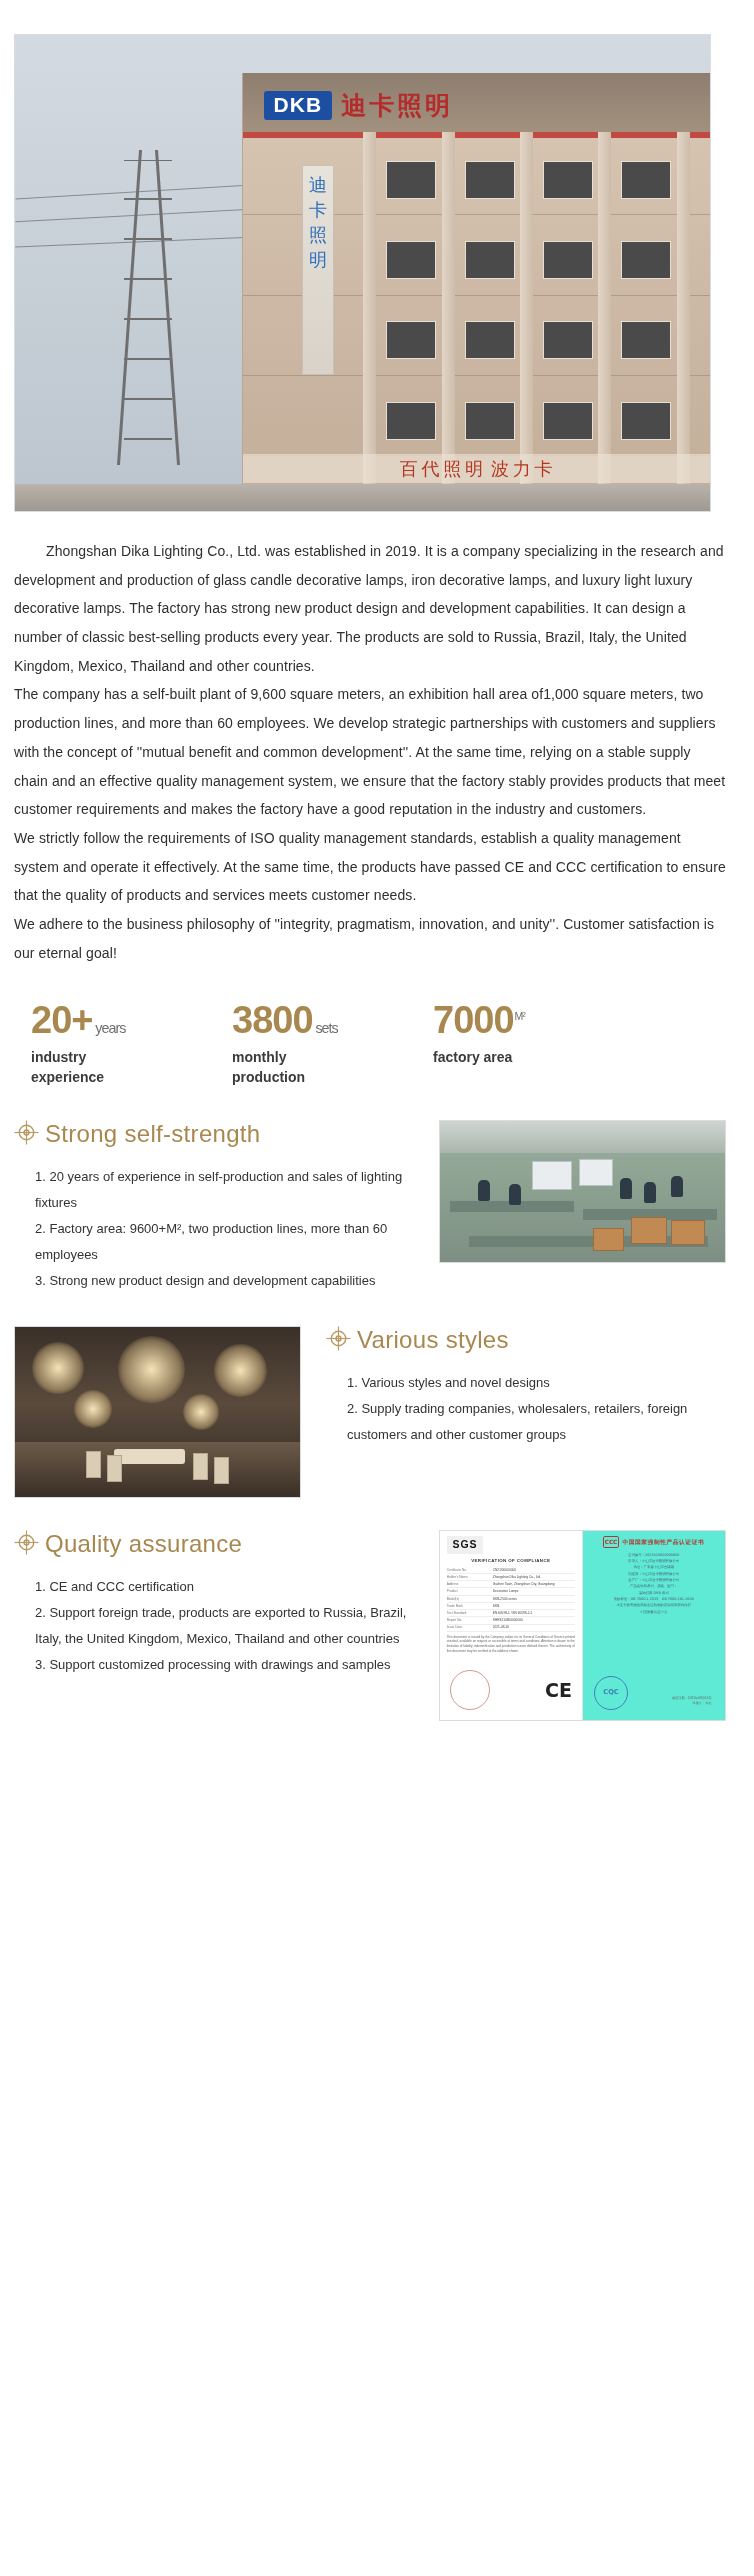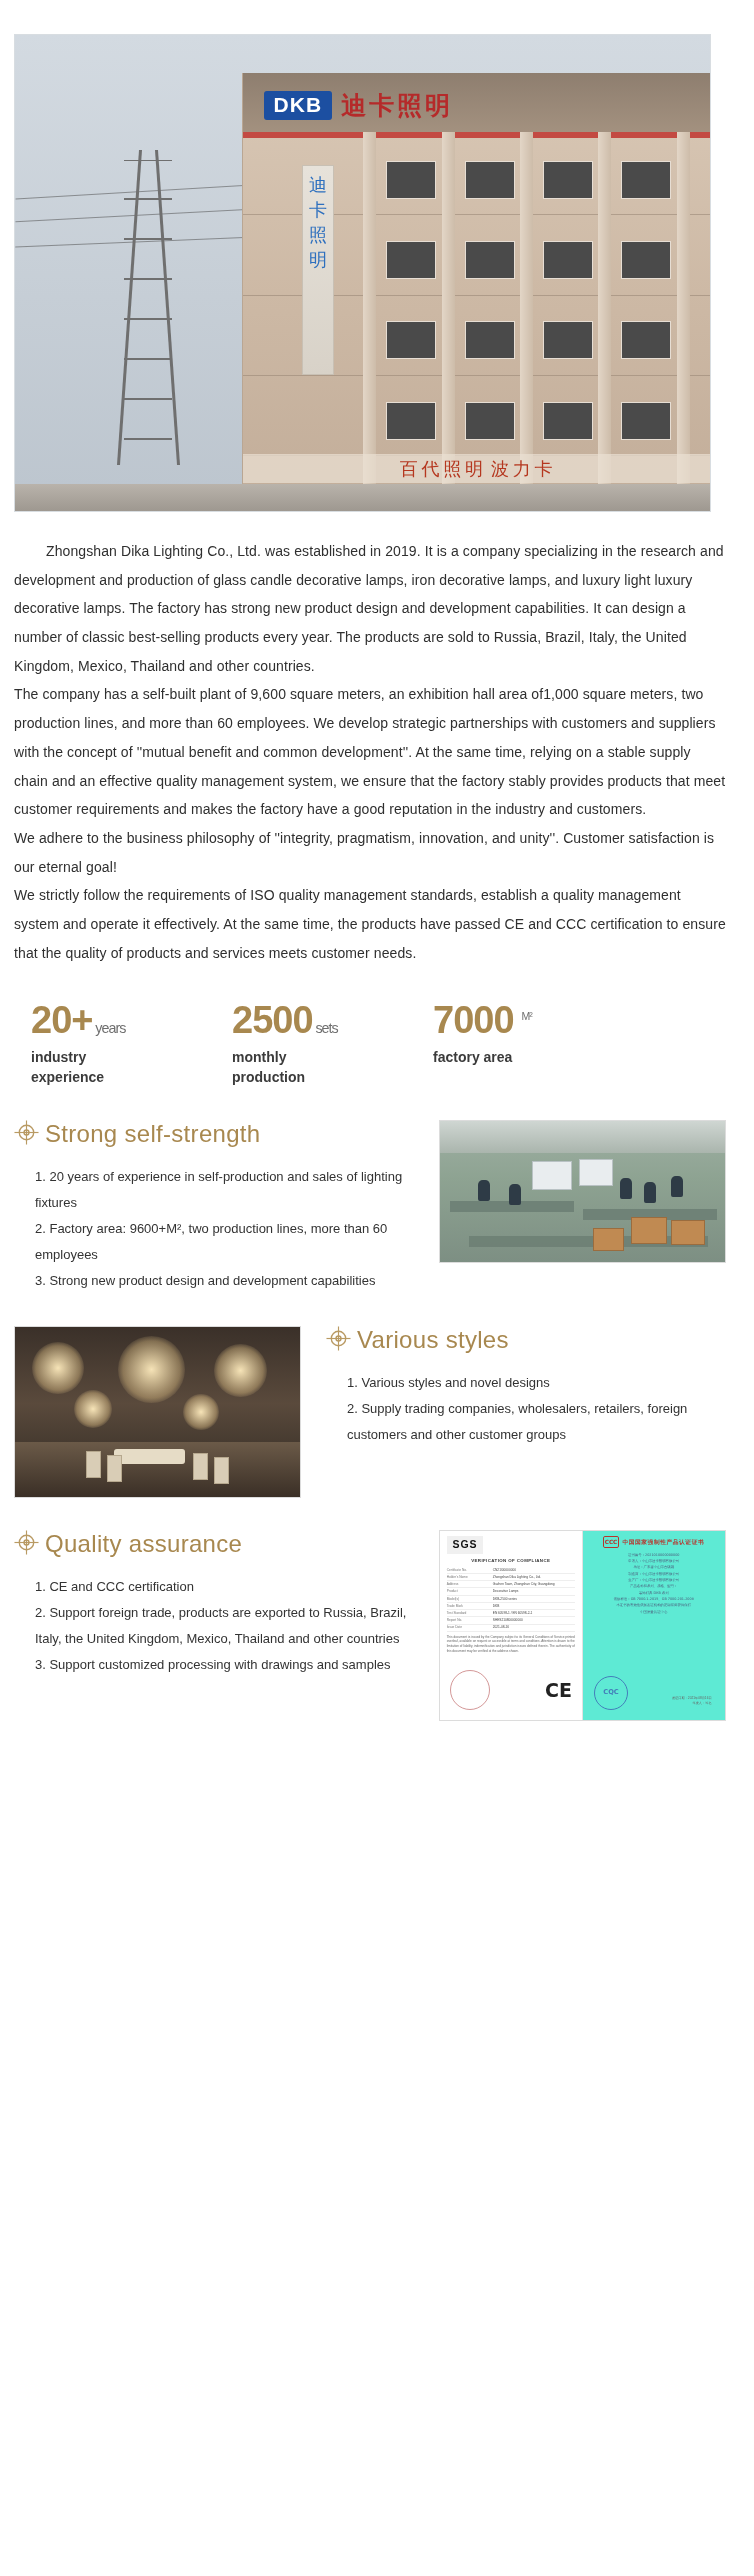--- a/index.html
+++ b/index.html
@@ -207,21 +207,21 @@
     color: #a8884f;
     line-height: 1;
     letter-spacing: -1px;
   }
   .stat .unit {
     font-size: 14.3px;
     color: #6f6f6f;
     font-weight: normal;
     margin-left: 2.9px;
   }
-  .stat .unit.sup { vertical-align: super; font-size: 10.5px; margin-left: 8px;}
+  .stat .unit.sup { vertical-align: super; font-size: 10.5px; margin-left: 1px;}
   .stat .cap {
     margin-top: 7.6px;
     font-size: 14px;
     color: #3b3b3b;
     line-height: 1.45;
     font-weight: bold;
   }
 
   
   .feature {
@@ -507,35 +507,35 @@
       <div class="rung" style="top:248px;"></div>
       <div class="rung" style="top:288px;"></div>
     </div>
 
     <div class="ground"></div>
   </div>
 
   <div class="copy">
     <p class="indent">Zhongshan Dika Lighting Co., Ltd. was established in 2019. It is a company specializing in the research and development and production of glass candle decorative lamps, iron decorative lamps, and luxury light luxury decorative lamps. The factory has strong new product design and development capabilities. It can design a number of classic best-selling products every year. The products are sold to Russia, Brazil, Italy, the United Kingdom, Mexico, Thailand and other countries.</p>
     <p>The company has a self-built plant of 9,600 square meters, an exhibition hall area of1,000 square meters, two production lines, and more than 60 employees. We develop strategic partnerships with customers and suppliers with the concept of ''mutual benefit and common development''. At the same time, relying on a stable supply chain and an effective quality management system, we ensure that the factory stably provides products that meet customer requirements and makes the factory have a good reputation in the industry and customers.</p>
+    <p>We strictly follow the requirements of ISO quality management standards, establish a quality management system and operate it effectively. At the same time, the products have passed CE and CCC certification to ensure that the quality of products and services meets customer needs.</p>
     <p>We adhere to the business philosophy of ''integrity, pragmatism, innovation, and unity''. Customer satisfaction is our eternal goal!</p>
-    <p>We strictly follow the requirements of ISO quality management standards, establish a quality management system and operate it effectively. At the same time, the products have passed CE and CCC certification to ensure that the quality of products and services meets customer needs.</p>
   </div>
 
   <div class="stats">
     <div class="stat">
       <div class="num">
         <span>20+</span><span class="unit">years</span>
       </div>
       <div class="cap" style="white-space:pre-line;">industry
 experience</div>
     </div>
     <div class="stat">
       <div class="num">
-        <span>2500</span><span class="unit">sets</span>
+        <span>3800</span><span class="unit">sets</span>
       </div>
       <div class="cap" style="white-space:pre-line;">monthly
 production</div>
     </div>
     <div class="stat">
       <div class="num">
         <span>7000</span><span class="unit sup">M²</span>
       </div>
       <div class="cap" style="white-space:pre-line;">factory area</div>
     </div>

